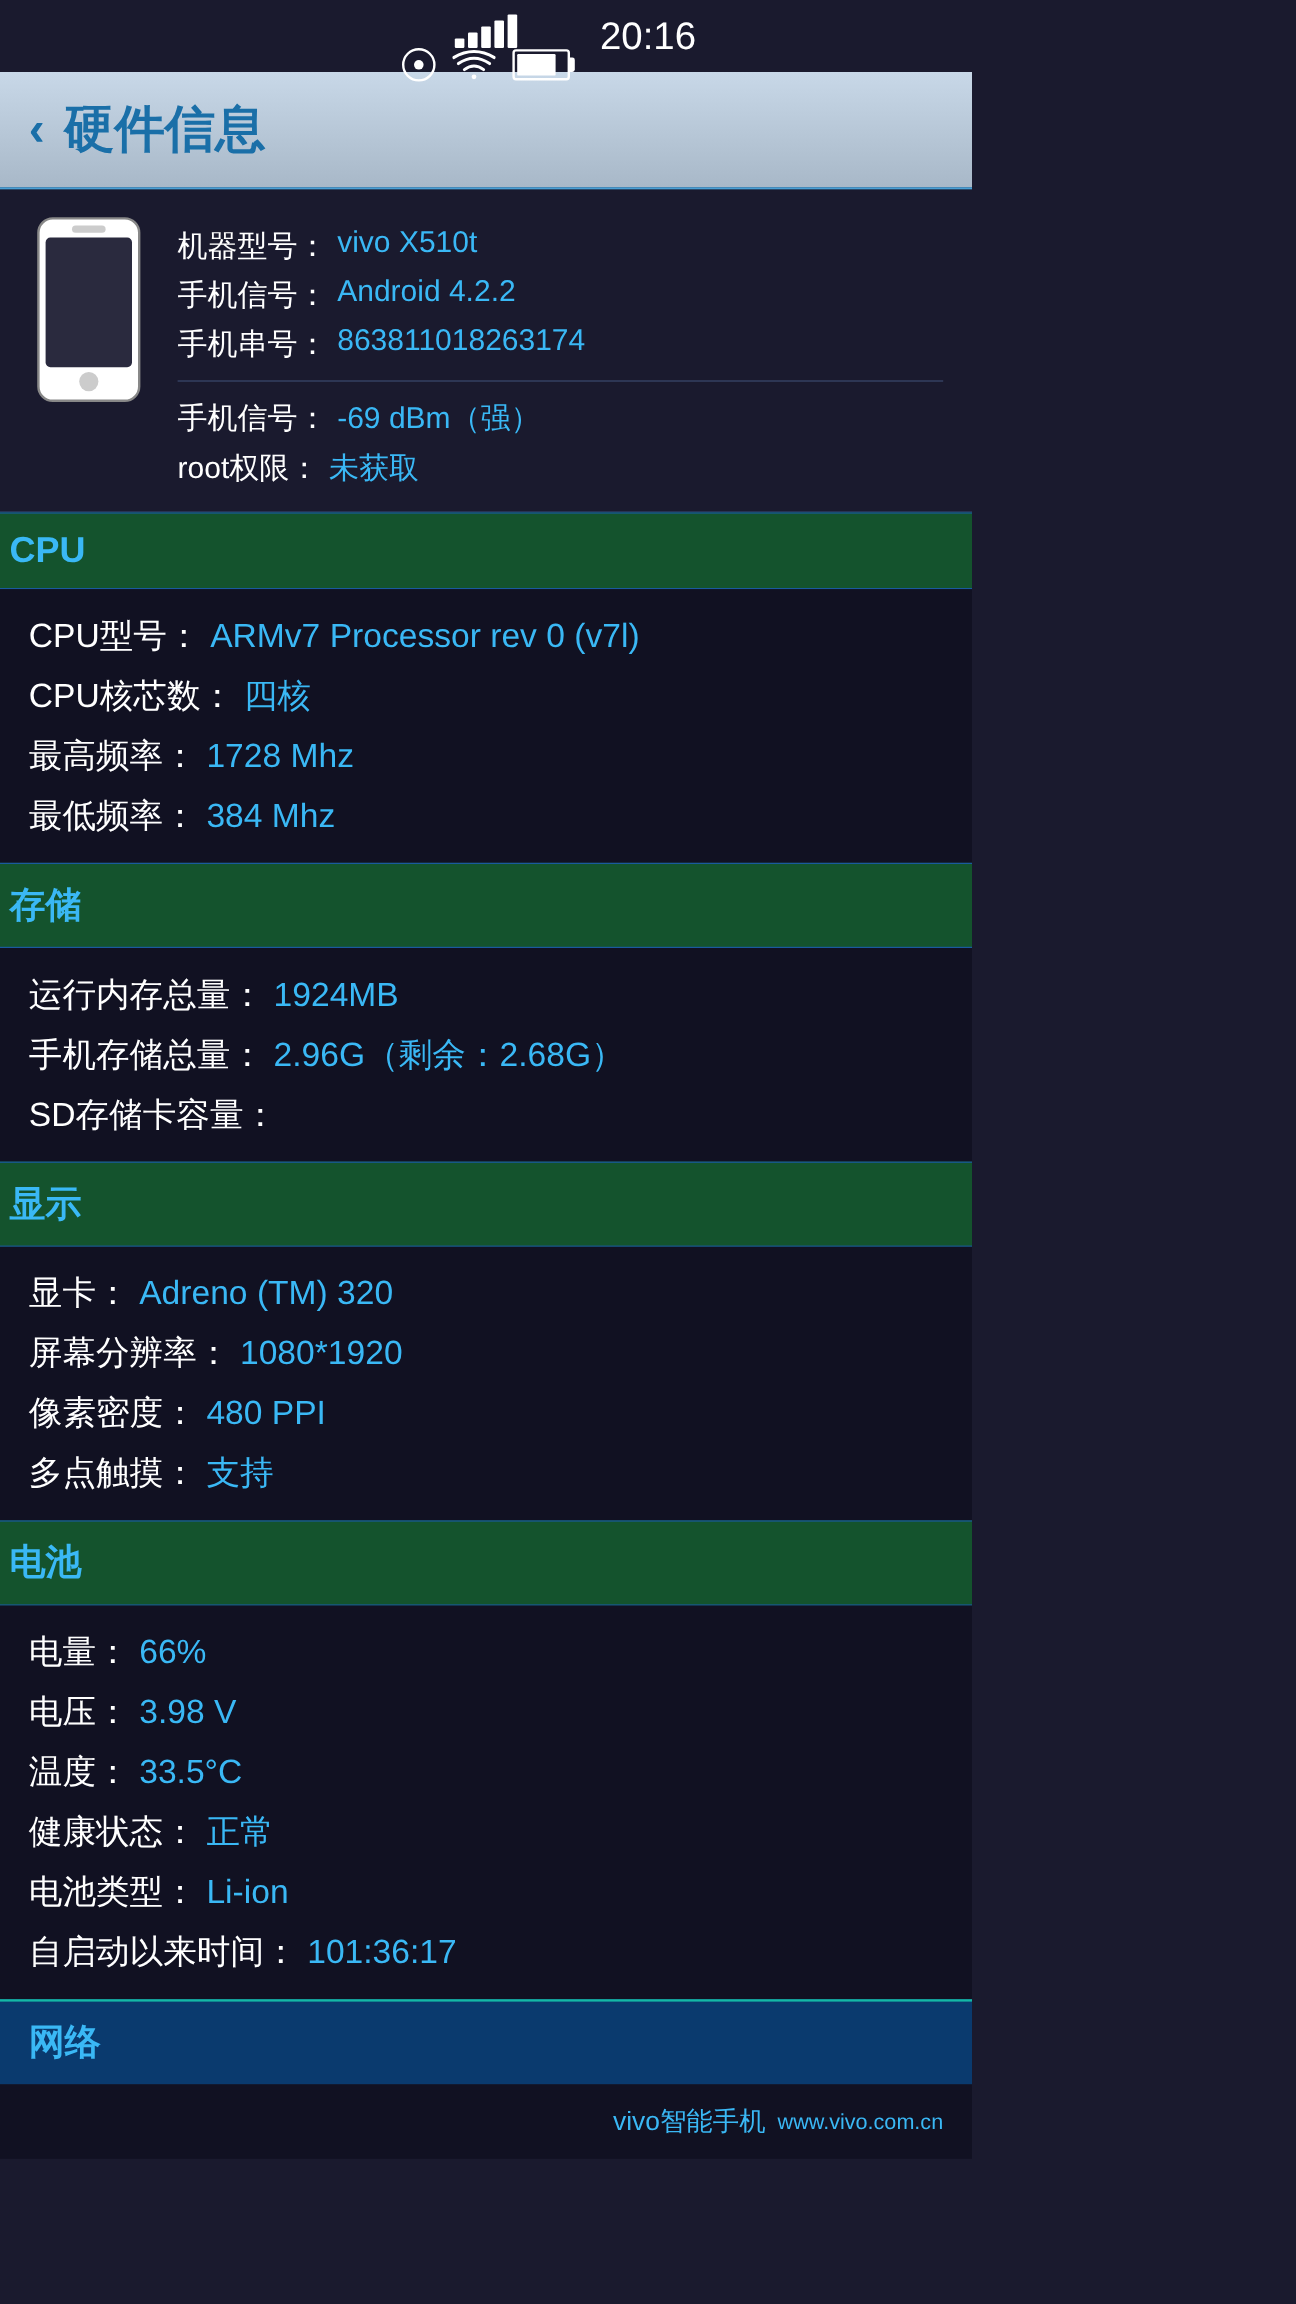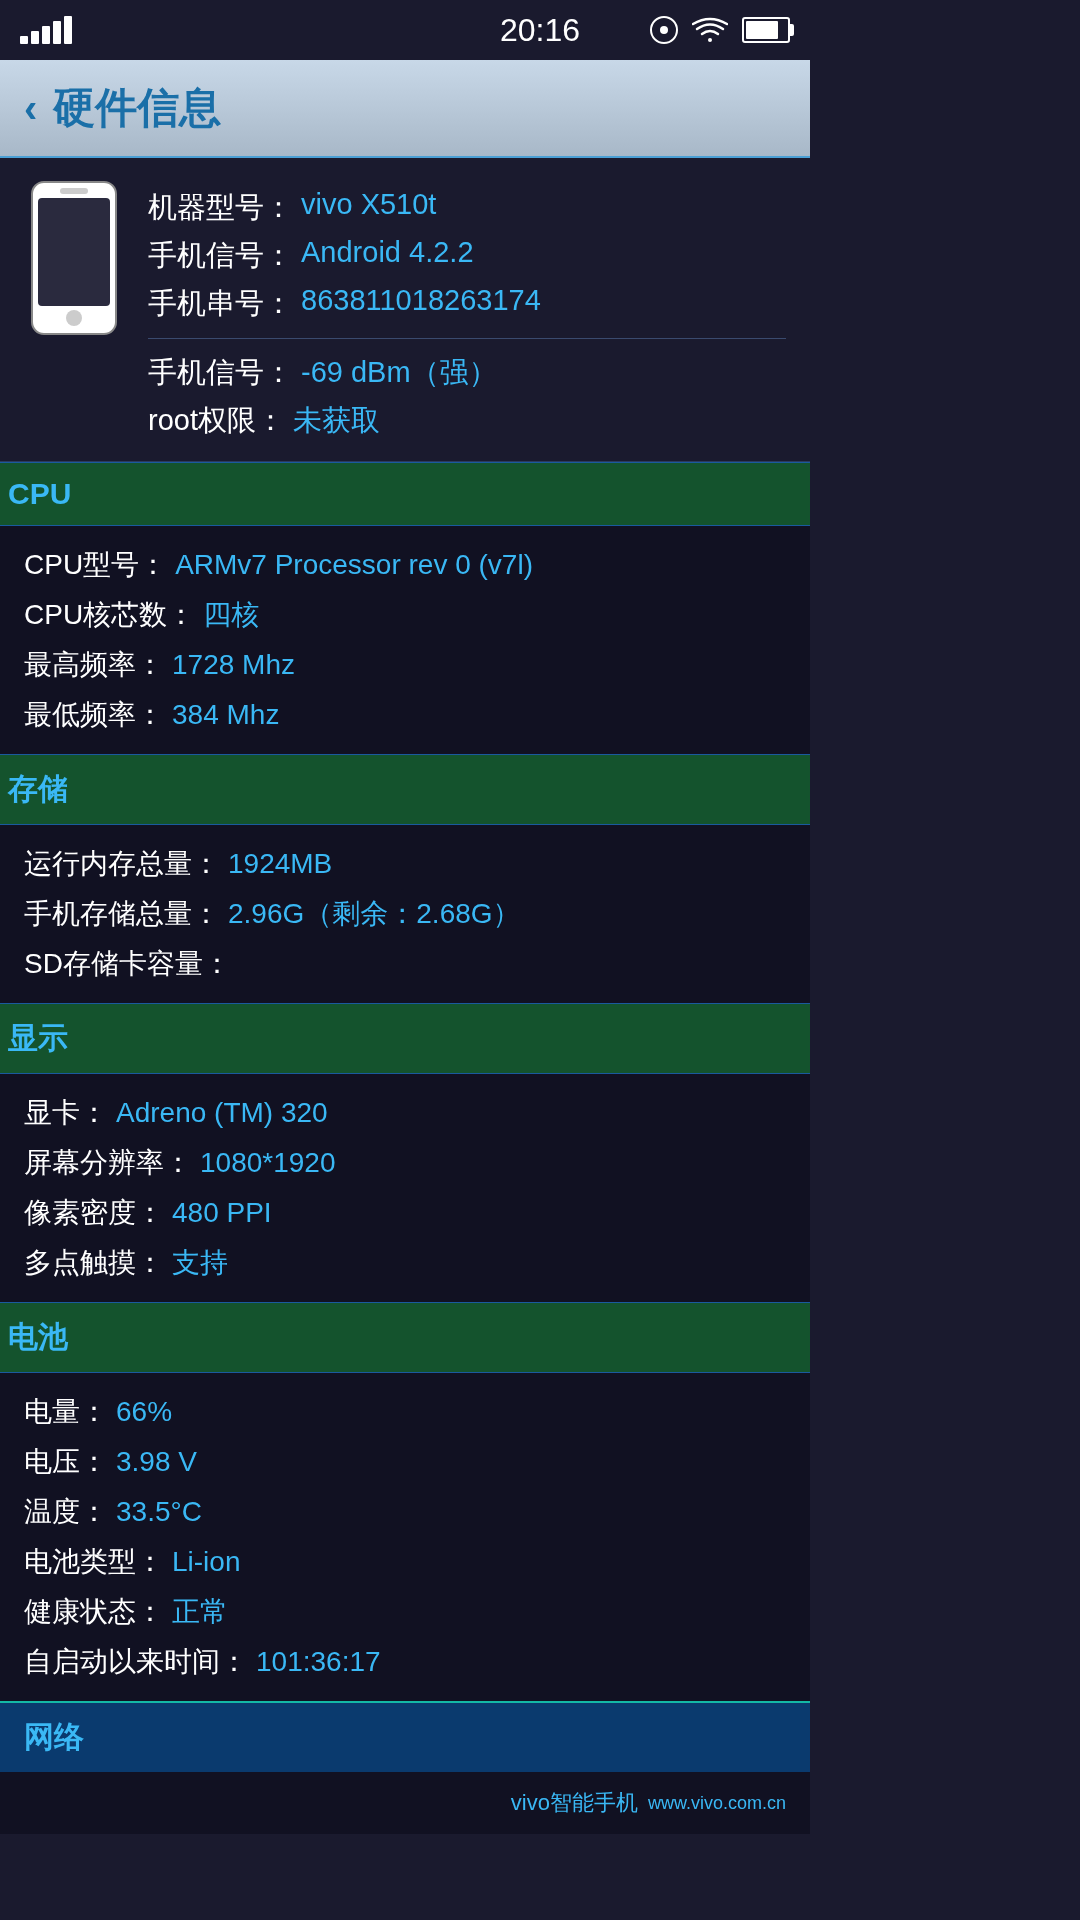--- a/index.html
+++ b/index.html
@@ -15,20 +15,21 @@
     }
 
     
     .status-bar {
       background: #1a1a2e;
       display: flex;
       justify-content: space-between;
       align-items: center;
       padding: 12px 20px;
       height: 60px;
+      flex-direction: column;
     }
     .status-left {
       display: flex;
       align-items: flex-end;
       gap: 3px;
     }
     .signal-bar {
       background: white;
       width: 8px;
       border-radius: 1px;
@@ -110,21 +111,21 @@
     .phone-icon {
       width: 100px;
       height: 160px;
       flex-shrink: 0;
     }
     .device-details {
       flex: 1;
       display: flex;
       flex-direction: column;
       gap: 8px;
-      font-size: 29px;
+      font-size: 25px;
       padding-top: 10px;
     }
     .device-details .row {
       display: flex;
       gap: 8px;
     }
     .label {
       color: #ffffff;
     }
     .value {
@@ -356,26 +357,26 @@
   </div>
   <div class="info-row">
     <span class="info-label">电压：</span>
     <span class="info-value">3.98 V</span>
   </div>
   <div class="info-row">
     <span class="info-label">温度：</span>
     <span class="info-value">33.5°C</span>
   </div>
   <div class="info-row">
+    <span class="info-label">健康状态：</span>
+    <span class="info-value">正常</span>
+  </div>
+  <div class="info-row">
     <span class="info-label">电池类型：</span>
     <span class="info-value">Li-ion</span>
-  </div>
-  <div class="info-row">
-    <span class="info-label">健康状态：</span>
-    <span class="info-value">正常</span>
   </div>
   <div class="info-row">
     <span class="info-label">自启动以来时间：</span>
     <span class="info-value">101:36:17</span>
   </div>
 </div>
 
 <div class="network-section">
   <span class="section-title">网络</span>
 </div>

